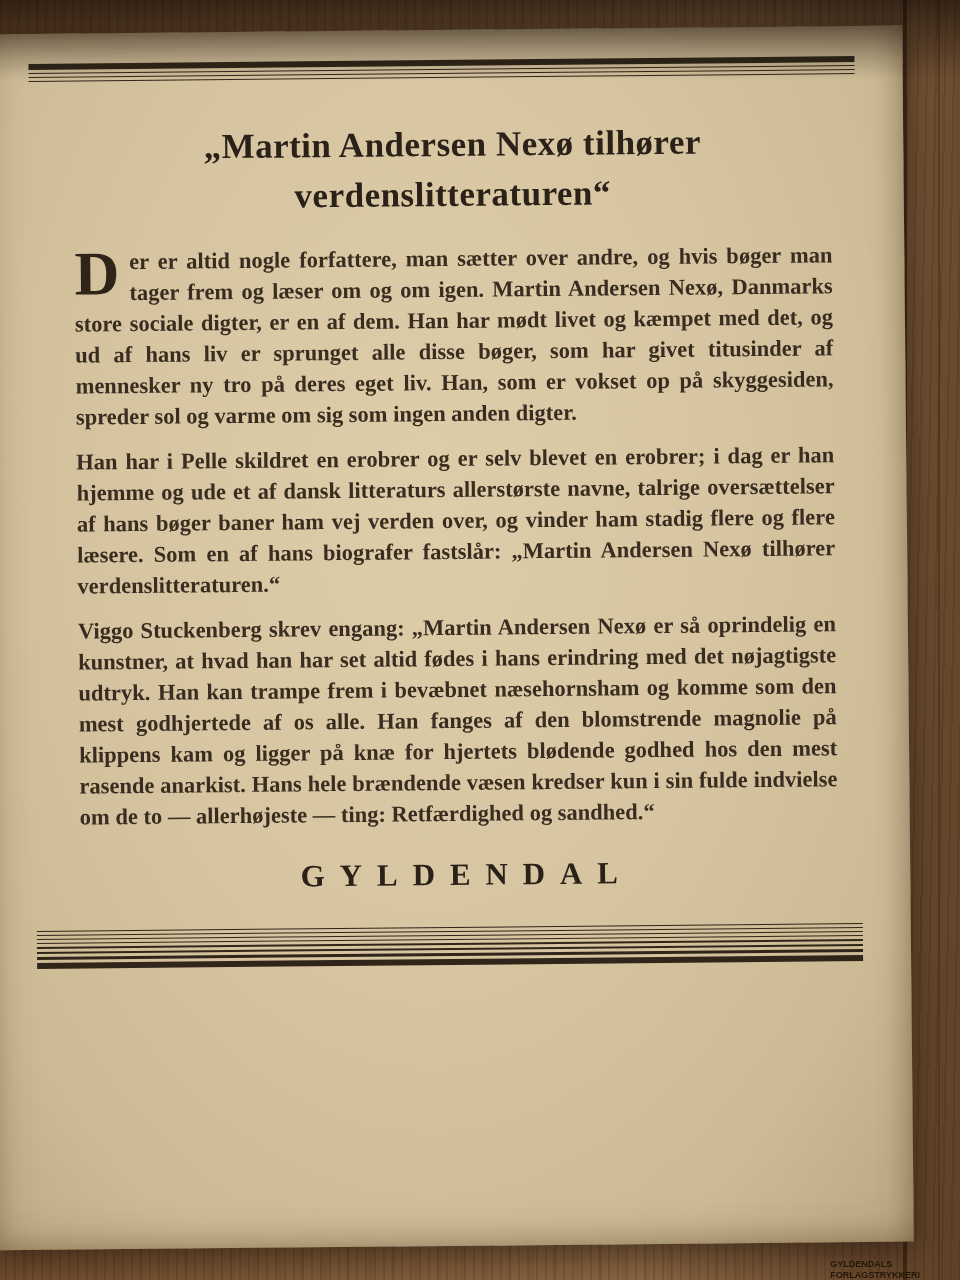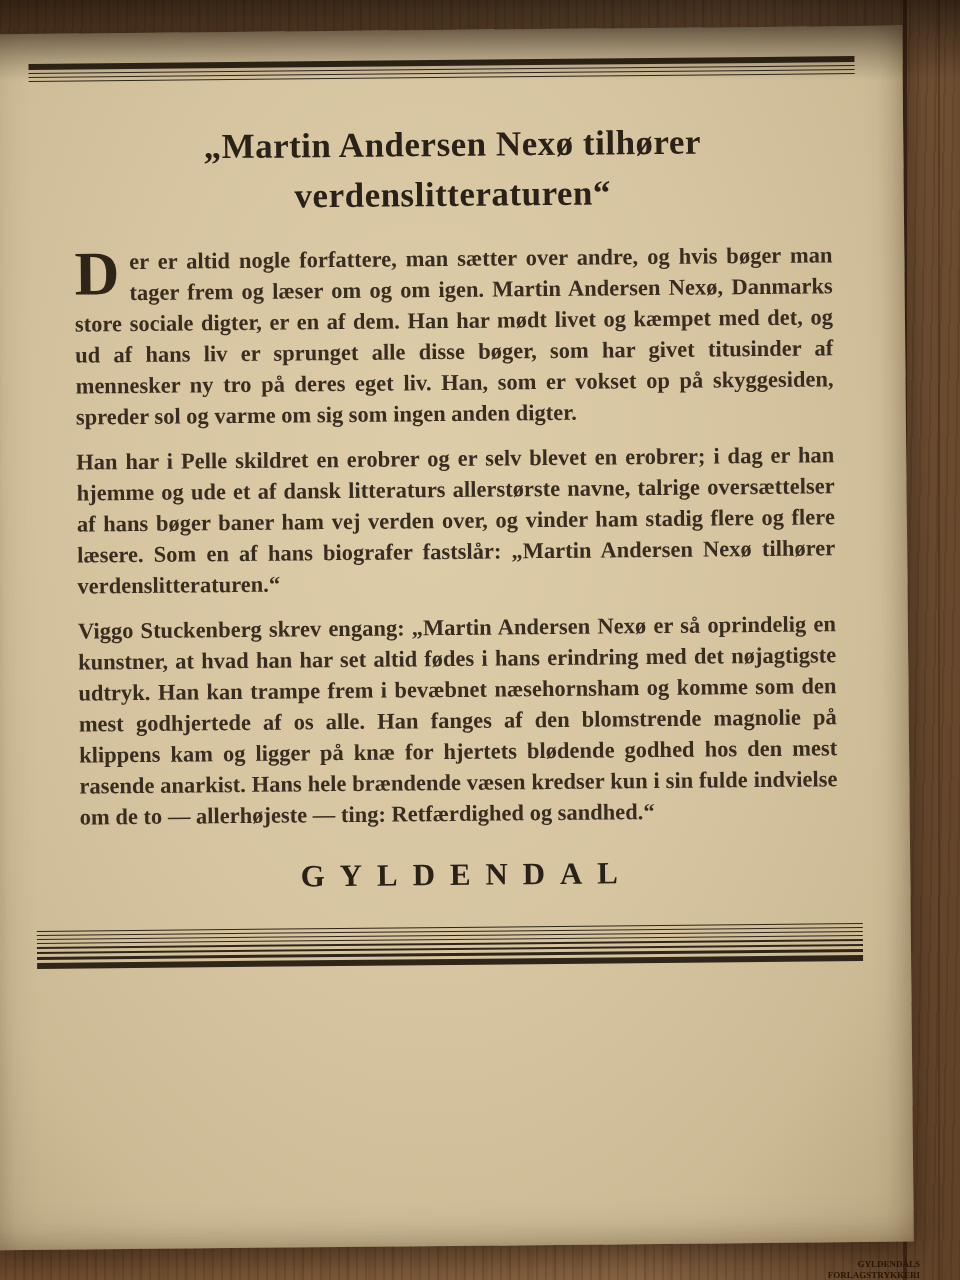--- a/index.html
+++ b/index.html
@@ -96,22 +96,22 @@
     font-weight: bold;
     letter-spacing: 0.48em;
     text-indent: 0.48em;
     color: #2a2118;
   }
 
   .printer-mark {
     position: absolute;
     right: 40px; bottom: 0px;
     z-index: 4;
-    text-align: right;
-    font-family: Liberation Serif, serif;
+    text-align: left;
+    font-family: Liberation Sans, sans-serif;
     font-size: 9px;
     line-height: 1.15;
     font-weight: bold;
     color: #241607;
   }
 </style>
 </head>
 <body>
 
 <div class="plank-gap gap1"></div>

